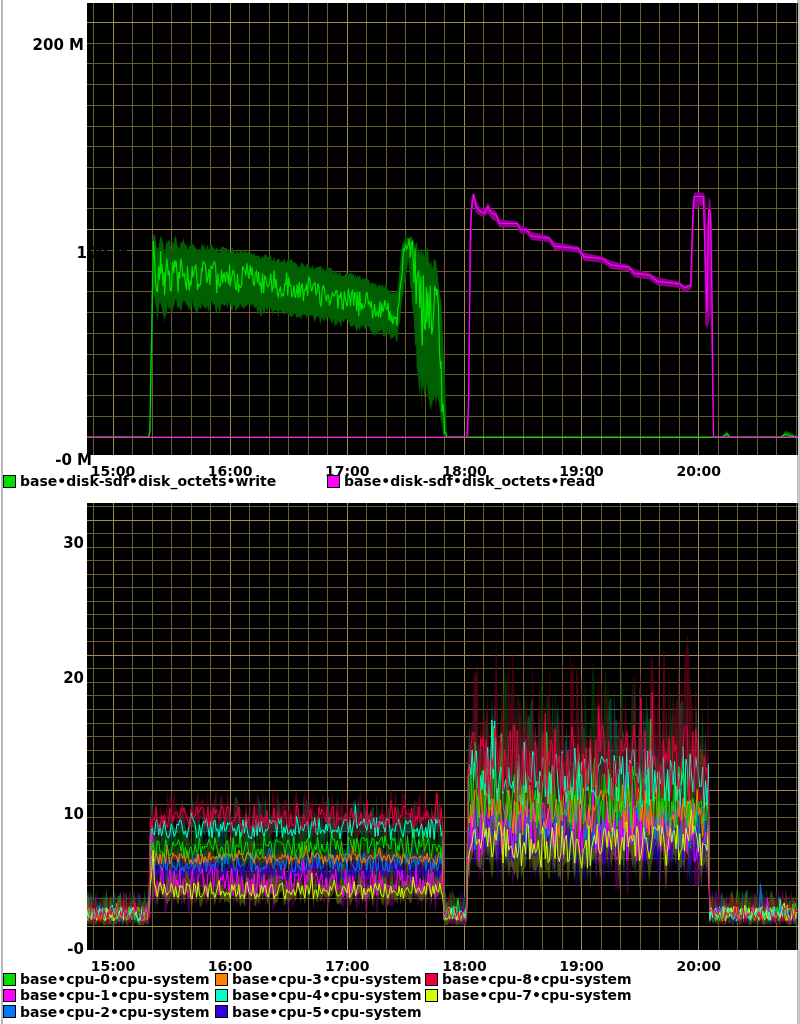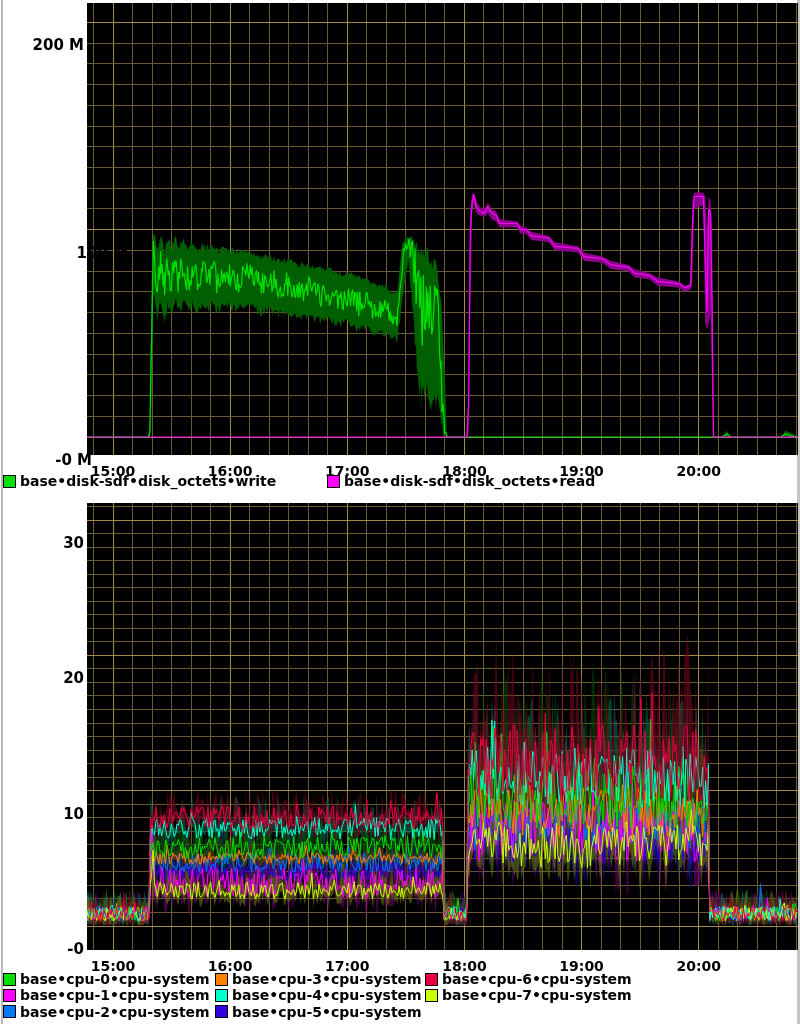--- a/index.html
+++ b/index.html
@@ -216,21 +216,21 @@
       <div class="legend-item">
         <span class="swatch" style="background: rgb(0, 255, 204);"></span>
         <span>base•cpu-4•cpu-system</span>
       </div>
       <div class="legend-item">
         <span class="swatch" style="background: rgb(51, 0, 230);"></span>
         <span>base•cpu-5•cpu-system</span>
       </div>
       <div class="legend-item">
         <span class="swatch" style="background: rgb(234, 0, 64);"></span>
-        <span>base•cpu-6•cpu-system</span>
+        <span>base•cpu-8•cpu-system</span>
       </div>
       <div class="legend-item">
         <span class="swatch" style="background: rgb(204, 255, 0);"></span>
         <span>base•cpu-7•cpu-system</span>
       </div>
     </div>
 <div class="ylab" style="left: 0px; top: 22.4px;">200 M</div>
     <div class="ylab" style="left: 0px; top: 229.7px; padding-left: 44px;">100 M</div>
     <div class="ylab" style="left: 8px; top: 437px;">-0 M</div>
     <div class="xlab" style="left: 113.007px; top: 463px;">15:00</div>

